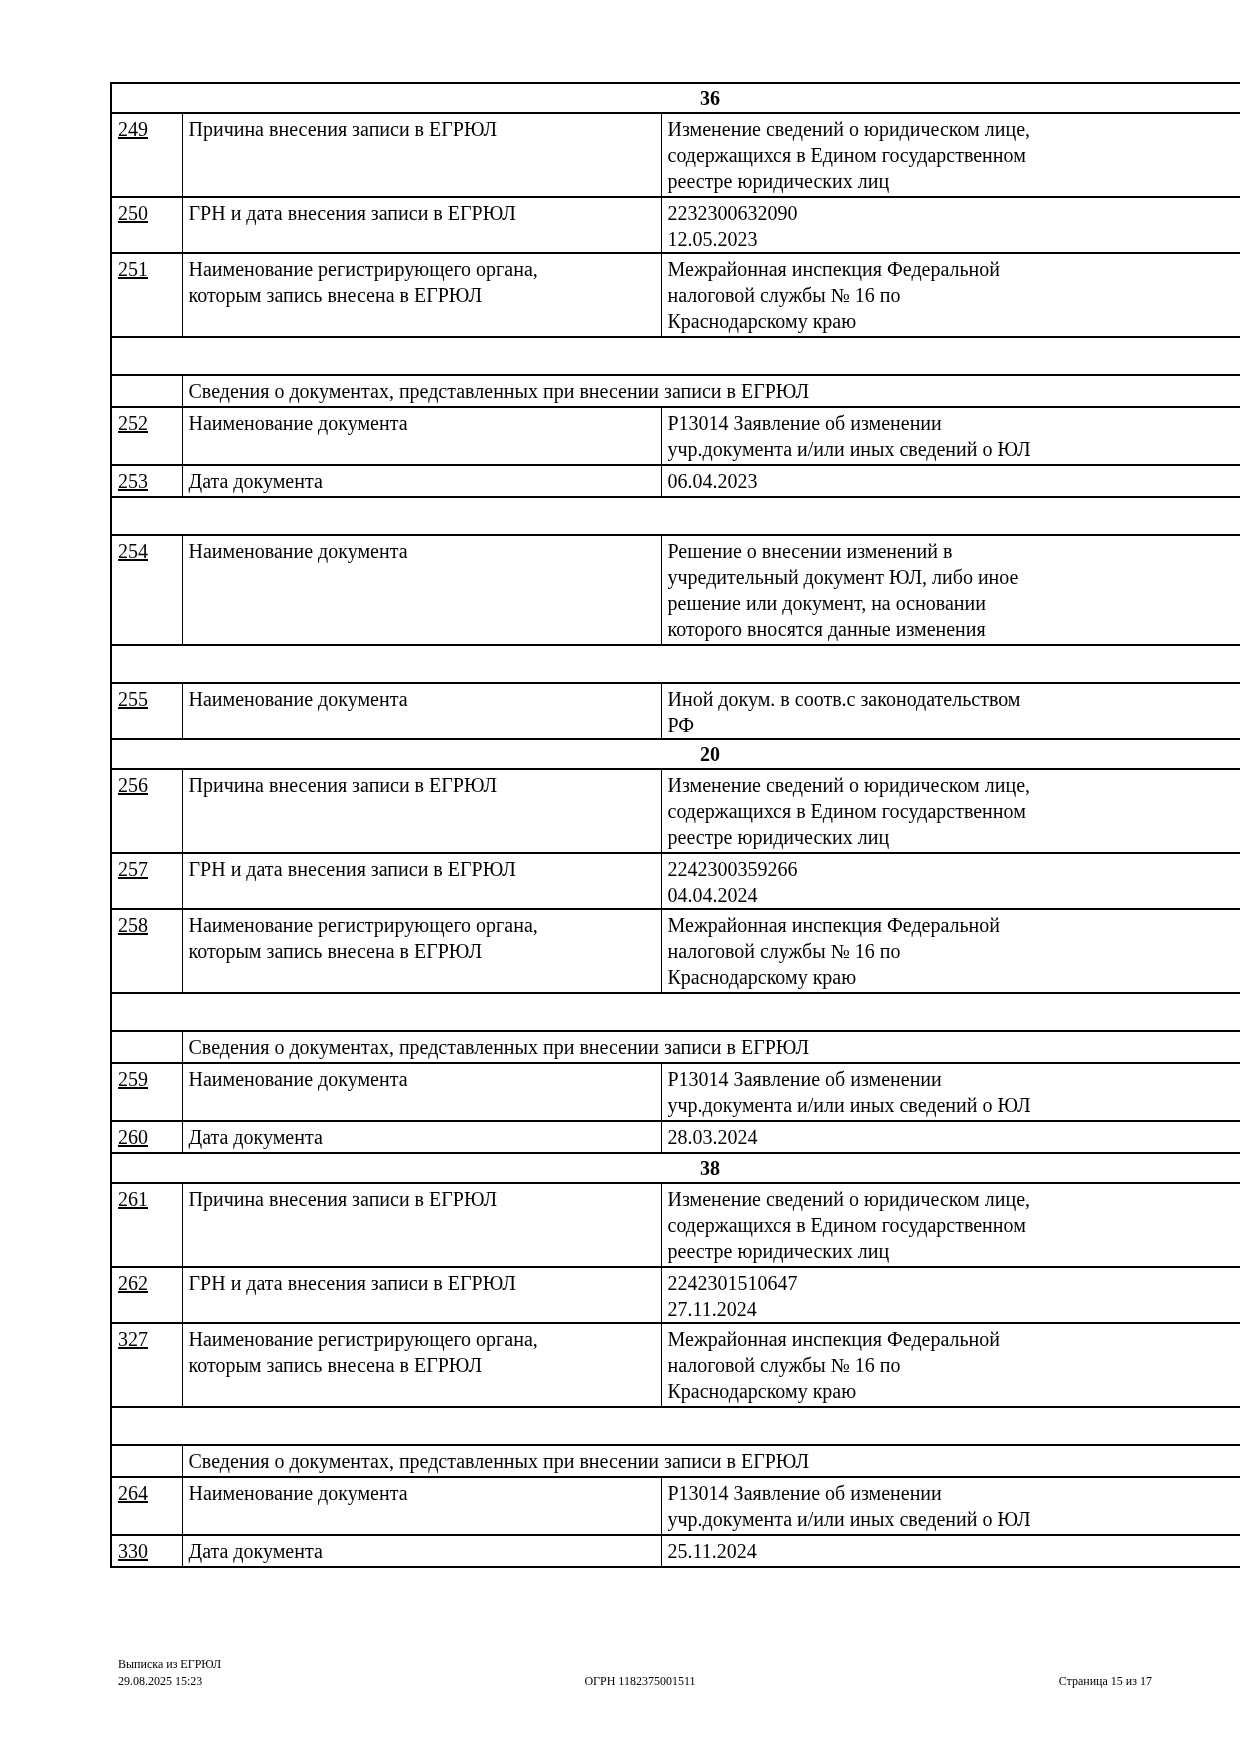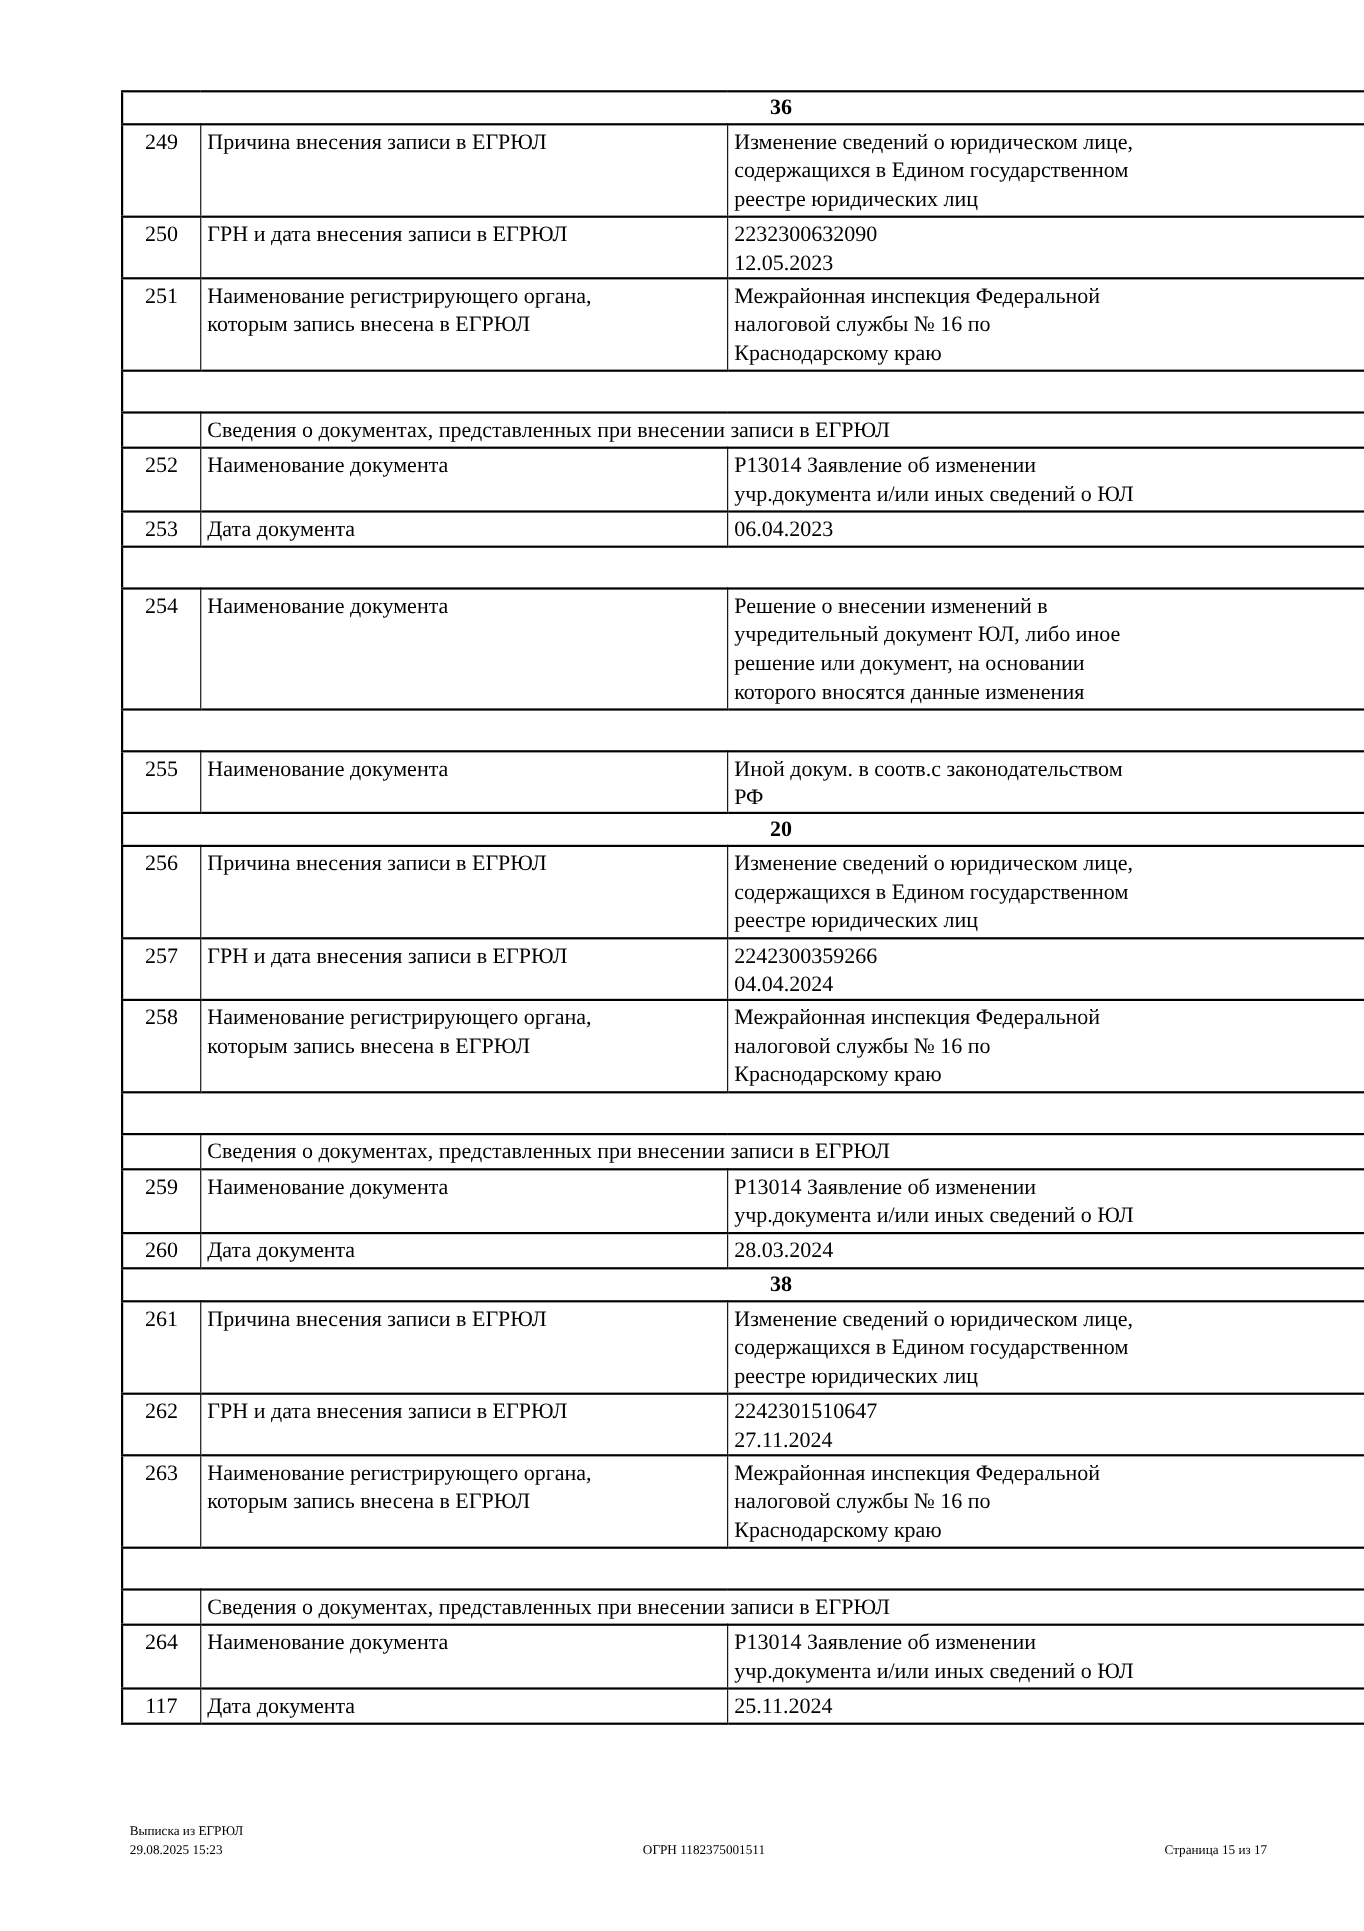--- a/index.html
+++ b/index.html
@@ -42,21 +42,22 @@
   tr.section td {
     text-align: center;
     font-weight: bold;
     padding: 1px 6px;
   }
   tr.spacer td {
     height: 36px;
     padding: 0;
   }
   td.num {
-    text-align: center;
+    text-align: left;
+    text-decoration: underline;
   }
   td.lbl, td.val {
     white-space: pre-line;
   }
   tr.rec250 td, tr.rec255 td { padding-bottom: 0; }
   .footer {
     position: absolute;
     left: 118px;
     top: 1656px;
     width: 1034px;
@@ -199,42 +200,42 @@
 содержащихся в Едином государственном
 реестре юридических лиц</td>
       </tr>
       <tr class="rec rec250">
         <td class="num">262</td>
         <td class="lbl">ГРН и дата внесения записи в ЕГРЮЛ</td>
         <td class="val">2242301510647
 27.11.2024</td>
       </tr>
       <tr class="rec">
-        <td class="num">263</td>
+        <td class="num">327</td>
         <td class="lbl">Наименование регистрирующего органа,
 которым запись внесена в ЕГРЮЛ</td>
         <td class="val">Межрайонная инспекция Федеральной
 налоговой службы № 16 по
 Краснодарскому краю</td>
       </tr>
       <tr class="spacer">
         <td colspan="3"></td>
       </tr>
       <tr class="subheader">
         <td class="num"></td>
         <td colspan="2">Сведения о документах, представленных при внесении записи в ЕГРЮЛ</td>
       </tr>
       <tr class="rec">
         <td class="num">264</td>
         <td class="lbl">Наименование документа</td>
         <td class="val">Р13014 Заявление об изменении
 учр.документа и/или иных сведений о ЮЛ</td>
       </tr>
       <tr class="rec">
-        <td class="num">117</td>
+        <td class="num">330</td>
         <td class="lbl">Дата документа</td>
         <td class="val">25.11.2024</td>
       </tr>
     </tbody>
   </table>
 
   <div class="footer">
     <div class="f-left">
       <div>Выписка из ЕГРЮЛ</div>
       <div>29.08.2025 15:23</div>

